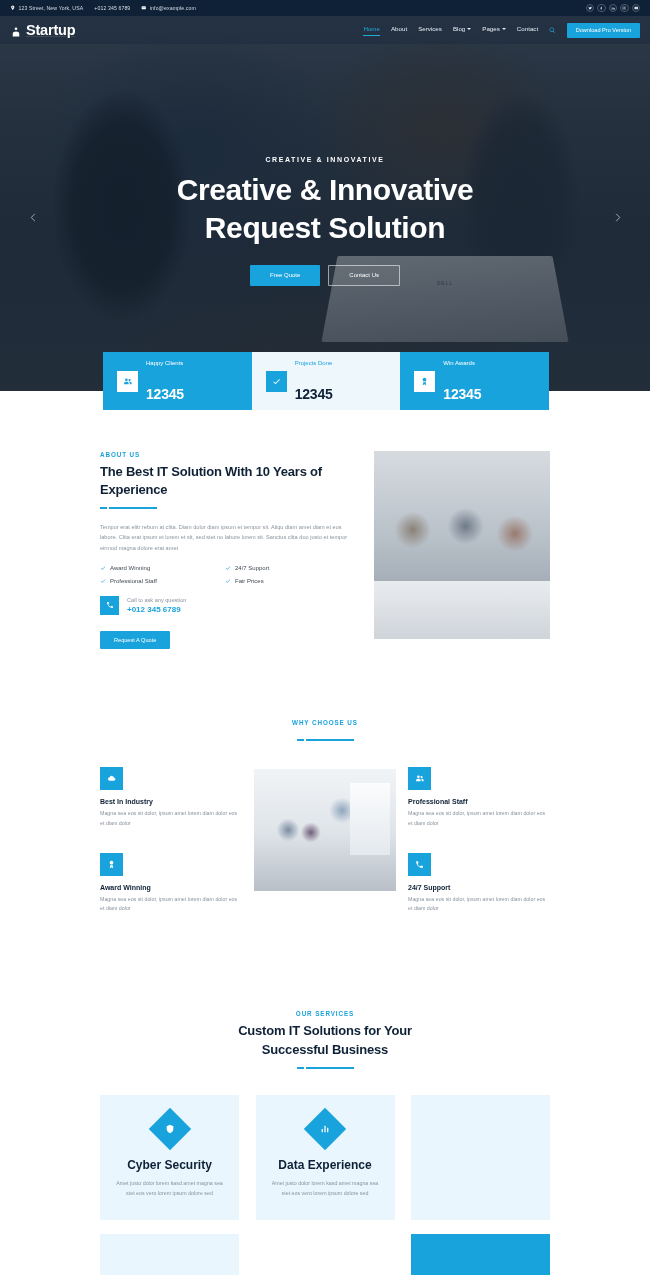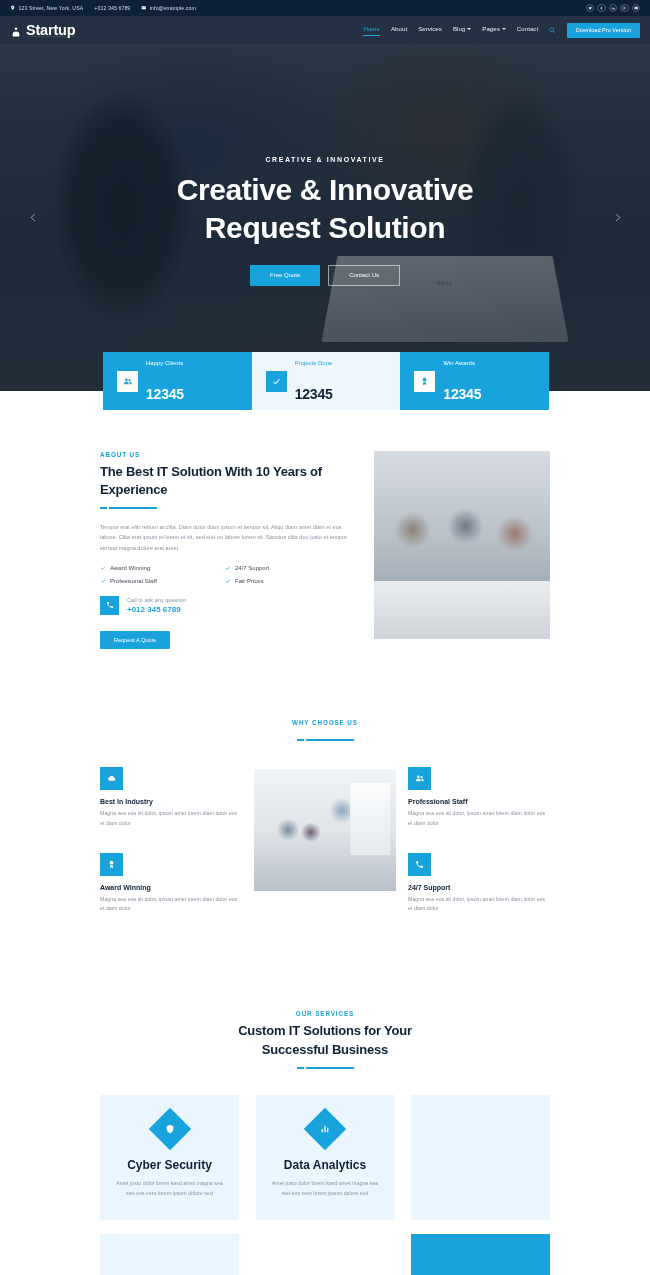--- a/index.html
+++ b/index.html
@@ -540,21 +540,21 @@
           </div>
         <div class="svc-title">Cyber Security</div>
         <div class="svc-text">Amet justo dolor lorem kasd amet magna sea stet eos vero lorem ipsum dolore sed</div>
       </div>
       <div class="svc">
         <div class="diamond">
             <svg viewBox="0 0 24 24">
               <path d="M4 20h3v-8H4v8zm6.5 0h3V4h-3v16zm6.5 0h3v-11h-3v11z"></path>
             </svg>
           </div>
-        <div class="svc-title">Data Analytics</div>
+        <div class="svc-title">Data Experience</div>
         <div class="svc-text">Amet justo dolor lorem kasd amet magna sea stet eos vero lorem ipsum dolore sed</div>
       </div>
       <div class="svc">
         
         
         
       </div>
       <div class="svc">
         
         

